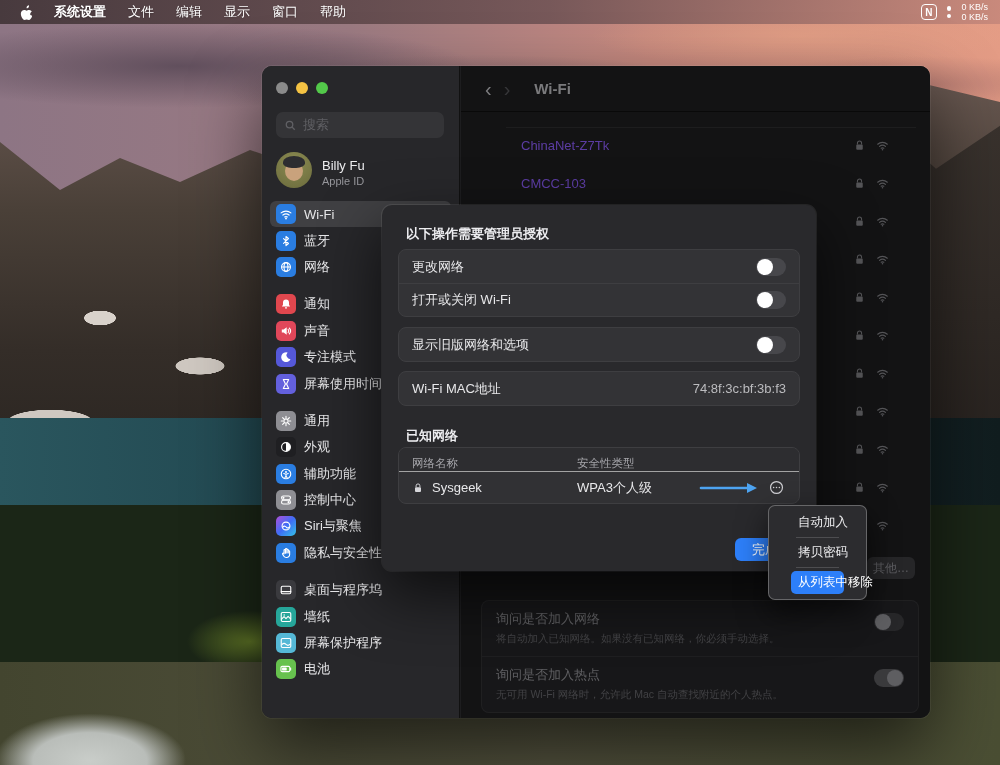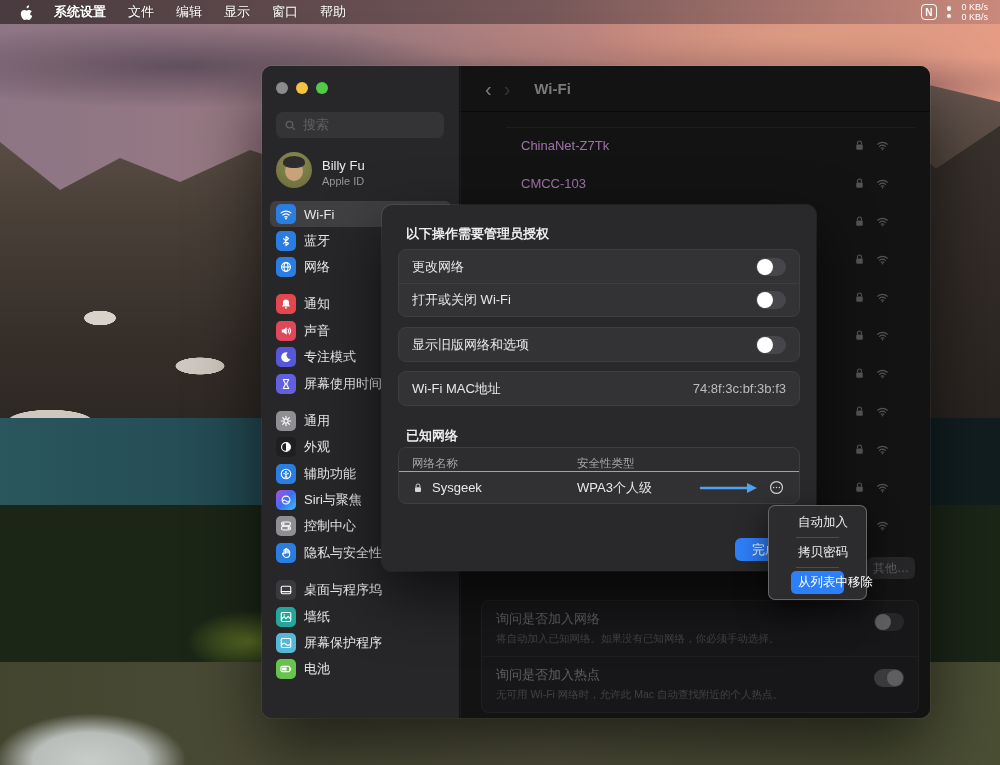--- a/index.html
+++ b/index.html
@@ -78,21 +78,21 @@
   .tile{width:20px;height:20px;border-radius:5px;flex:0 0 auto;display:flex;align-items:center;justify-content:center;}
   .tile svg{width:14px;height:14px;}
 
   
   .main{position:absolute;left:199px;top:0;right:0;height:100%;background:#1d1d1f;}
   .m-header{position:absolute;top:0;left:0;right:0;height:46px;border-bottom:1px solid #0e0e0f;display:flex;align-items:center;}
   .nav-chev{font-size:20px;line-height:1;padding:0 6px;}
   .back{color:#bdbdc1;margin-left:18px;}
   .fwd{color:#525256;}
   .m-title{color:#b9b9bd;font-size:15px;font-weight:bold;margin-left:18px;}
-  .net-row-text{position:absolute;left:60px;color:#f0abfc;font-size:13px;}
+  .net-row-text{position:absolute;left:60px;color:#8b5cf6;font-size:13px;}
   .row-icons{position:absolute;display:flex;gap:10px;align-items:center;color:#808085;}
   .row-icons svg{width:13px;height:13px;}
   .list-topline{position:absolute;left:45px;right:14px;top:61px;border-top:1px solid rgba(255,255,255,.07);}
   .other-btn{position:absolute;left:406px;top:491px;width:48px;height:22px;background:#3a3a3e;border-radius:6px;
     color:#8d8d92;font-size:12px;display:flex;align-items:center;justify-content:center;}
   .bottom-box{position:absolute;left:20px;top:534px;width:438px;border-radius:8px;background:rgba(255,255,255,.035);
     border:1px solid rgba(255,255,255,.06);}
   .bb-row{padding:9px 14px 10px;position:relative;}
   .bb-row + .bb-row{border-top:1px solid rgba(255,255,255,.06);}
   .bb-label{color:#8f8f94;font-size:13px;}
@@ -285,38 +285,38 @@
             <span class="tile" style="background: rgb(42, 125, 225);">
               <svg viewBox="0 0 20 20" fill="none" stroke="#fff" stroke-width="1.6" stroke-linecap="round" stroke-linejoin="round">
                 <circle cx="10" cy="10" r="6.8"></circle>
                 <circle cx="10" cy="7" r="1.4" fill="#fff" stroke="none"></circle>
                 <path d="M6.8 9.4l3.2.9 3.2-.9M10 10.3v2.6l-1.8 2.8M10 12.9l1.8 2.8"></path>
               </svg>
             </span>
             <span>辅助功能</span>
           </div>
           <div class="sb-item">
-            <span class="tile" style="background: linear-gradient(135deg, rgb(177, 79, 216), rgb(63, 109, 246), rgb(53, 195, 232));">
-              <svg viewBox="0 0 20 20" fill="none" stroke="#fff" stroke-width="1.6" stroke-linecap="round" stroke-linejoin="round">
-                <circle cx="10" cy="10" r="5.6"></circle>
-                <path d="M5.5 11.5c2-2.4 4-1 5.2.3 1.2 1.2 2.8 1.6 3.8-.4"></path>
-              </svg>
-            </span>
-            <span>Siri与聚焦</span>
-          </div>
-          <div class="sb-item">
             <span class="tile" style="background: rgb(142, 142, 147);">
               <svg viewBox="0 0 20 20" fill="none" stroke="#fff" stroke-width="1.6" stroke-linecap="round" stroke-linejoin="round">
                 <rect x="3.6" y="4.2" width="12.8" height="5.4" rx="2.7"></rect>
                 <circle cx="6.4" cy="6.9" r="1.5" fill="#fff" stroke="none"></circle>
                 <rect x="3.6" y="10.4" width="12.8" height="5.4" rx="2.7"></rect>
                 <circle cx="13.6" cy="13.1" r="1.5" fill="#fff" stroke="none"></circle>
               </svg>
             </span>
             <span>控制中心</span>
+          </div>
+          <div class="sb-item">
+            <span class="tile" style="background: linear-gradient(135deg, rgb(177, 79, 216), rgb(63, 109, 246), rgb(53, 195, 232));">
+              <svg viewBox="0 0 20 20" fill="none" stroke="#fff" stroke-width="1.6" stroke-linecap="round" stroke-linejoin="round">
+                <circle cx="10" cy="10" r="5.6"></circle>
+                <path d="M5.5 11.5c2-2.4 4-1 5.2.3 1.2 1.2 2.8 1.6 3.8-.4"></path>
+              </svg>
+            </span>
+            <span>Siri与聚焦</span>
           </div>
           <div class="sb-item">
             <span class="tile" style="background: rgb(42, 125, 225);">
               <svg viewBox="0 0 20 20" fill="none" stroke="#fff" stroke-width="1.6" stroke-linecap="round" stroke-linejoin="round">
                 <path d="M7.2 11.3V6a1 1 0 0 1 2 0v4.2m0-4.8V4.6a1 1 0 0 1 2 0V10m0-4.2a1 1 0 0 1 2 0V10m0-2.2a1 1 0 0 1 2 0v4.4a4.3 4.3 0 0 1-4.4 4.3h-.5a4 4 0 0 1-3.3-1.8l-1.9-3a1.1 1.1 0 0 1 1.8-1.2l.3.5"></path>
               </svg>
             </span>
             <span>隐私与安全性</span>
           </div>
           <div class="sb-gap"></div>

